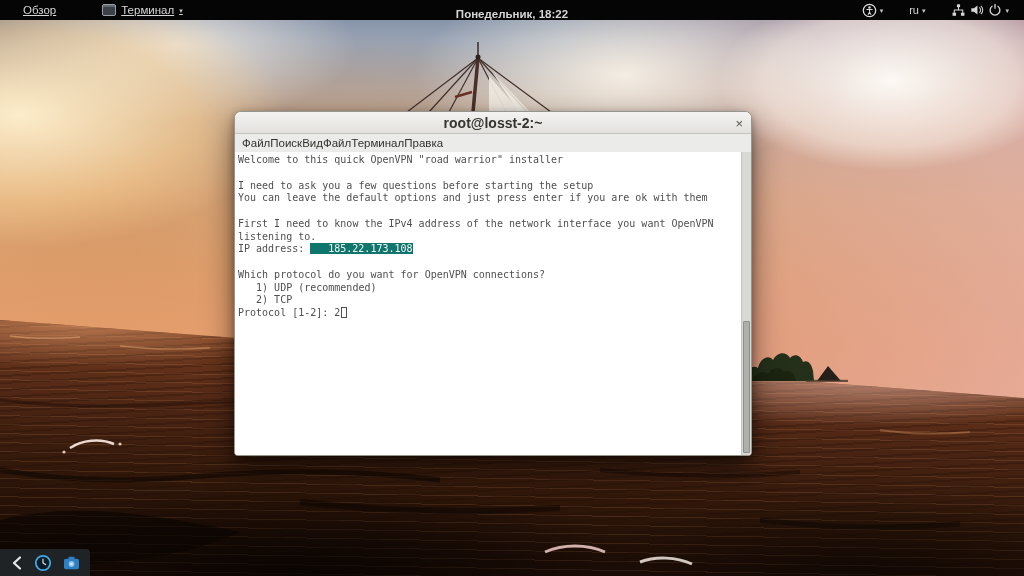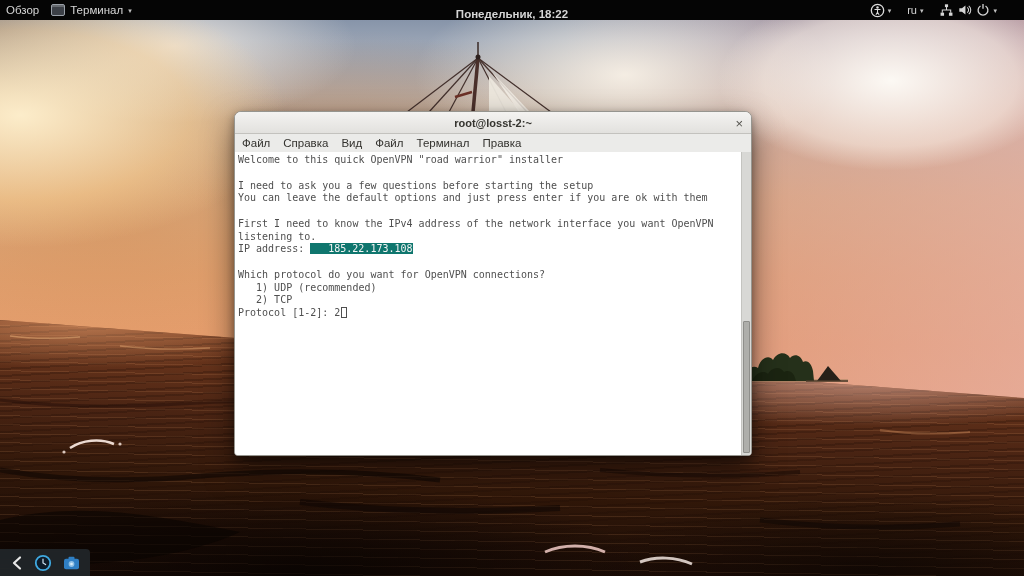--- a/index.html
+++ b/index.html
@@ -34,46 +34,46 @@
       linear-gradient(183deg,#a85b30 0%,#8f4a27 10%,#6d371d 28%,#4a2413 48%,#301709 68%,#1f0e06 85%,#170a05 100%);
   }
   .scenery{position:absolute;inset:0;z-index:3;pointer-events:none;}
 
   
   .topbar{
     position:absolute;top:0;left:0;right:0;height:20px;z-index:50;
     background:#050505;color:#d6d6d6;font-size:11.5px;
   }
   .tb-left{position:absolute;left:0;top:0;height:100%;display:flex;align-items:center;}
-  .tb-item{padding:0 6px;height:100%;display:flex;align-items:center;gap:5px;cursor:default;}
+  .tb-item{padding:0 23px;height:100%;display:flex;align-items:center;gap:5px;cursor:default;text-decoration:underline;}
   .appicon{display:inline-block;width:12px;height:10px;background:#3c4047;border:1px solid #9aa0a8;border-radius:2px;box-shadow:inset 0 2px 0 rgba(255,255,255,.22);}
   .caret{font-size:7px;color:#c2c2c2;line-height:1;}
   .tb-center{position:absolute;left:50%;top:0;height:100%;transform:translateX(-50%);display:flex;align-items:flex-end;}
   .clock{font-weight:bold;}
-  .tb-right{position:absolute;right:16px;top:0;height:100%;display:flex;align-items:center;padding-right:7px;gap:8px;}
+  .tb-right{position:absolute;right:4px;top:0;height:100%;display:flex;align-items:center;padding-right:7px;gap:18px;}
   .tb-ico{display:flex;align-items:center;gap:3px;padding:0 4px;height:100%;}
   .kbd{font-size:11px;color:#d6d6d6;}
 
   
   .window{
     position:absolute;left:234px;top:111px;width:518px;height:345px;z-index:30;
     background:#fff;border:1px solid #96958f;border-radius:7px 7px 4px 4px;
     box-shadow:0 14px 30px rgba(0,0,0,.5),0 3px 9px rgba(0,0,0,.35);
     box-sizing:border-box;overflow:hidden;
   }
   .titlebar{
     height:21px;background:linear-gradient(#f4f3f1,#e2e1de);
     border-bottom:1px solid #c3c2be;position:relative;
     display:flex;align-items:center;justify-content:center;
   }
-  .title{font-size:11px;font-weight:bold;color:#35342f;}
+  .title{font-size:14px;font-weight:bold;color:#35342f;}
   .closebtn{position:absolute;right:8px;top:50%;transform:translateY(-50%);font-size:13px;color:#55544f;line-height:1;cursor:default;}
   .menubar{
     height:18px;background:#ebebe9;display:flex;align-items:center;
-    padding-left:7px;gap:13px;font-size:11.5px;color:#33322e;
+    padding-left:7px;font-size:11.5px;color:#33322e;
   }
   .menu-item{cursor:default;}
   .content{position:absolute;top:40px;left:0;right:0;bottom:0;background:#fff;}
   .output{
     position:absolute;top:2px;left:3px;right:11px;
     font-family:"DejaVu Sans Mono","Liberation Mono",monospace;
     font-size:10px;line-height:12.75px;color:#4f4f4f;white-space:pre;
   }
   .sel{background:#0f766e;color:#f5f5f5;padding-left:18px;}
   .cursor{display:inline-block;width:6px;height:11px;border:1px solid #4f4f4f;box-sizing:border-box;vertical-align:text-bottom;margin-left:1px;}
@@ -181,21 +181,21 @@
   </div>
 </div>
 
 <div class="window">
   <div class="titlebar">
     <span class="title">root@losst-2:~</span>
     <span class="closebtn">×</span>
   </div>
   <div class="menubar">
       <span class="menu-item">Файл</span>
-      <span class="menu-item">Справка</span>
+      <span class="menu-item">Поиск</span>
       <span class="menu-item">Вид</span>
       <span class="menu-item">Файл</span>
       <span class="menu-item">Терминал</span>
       <span class="menu-item">Правка</span>
     </div>
   <div class="content">
     <div class="output"><div class="tline"><span>Welcome to this quick OpenVPN "road warrior" installer</span></div><div class="tline">&nbsp;</div><div class="tline"><span>I need to ask you a few questions before starting the setup</span></div><div class="tline"><span>You can leave the default options and just press enter if you are ok with them</span></div><div class="tline">&nbsp;</div><div class="tline"><span>First I need to know the IPv4 address of the network interface you want OpenVPN</span></div><div class="tline"><span>listening to.</span></div><div class="tline"><span>IP address: </span><span class="sel">185.22.173.108</span></div><div class="tline">&nbsp;</div><div class="tline"><span>Which protocol do you want for OpenVPN connections?</span></div><div class="tline"><span>   1) UDP (recommended)</span></div><div class="tline"><span>   2) TCP</span></div><div class="tline"><span>Protocol [1-2]: 2</span><span class="cursor"></span></div></div>
     <div class="scrollbar">
       <div class="thumb"></div>
     </div>

